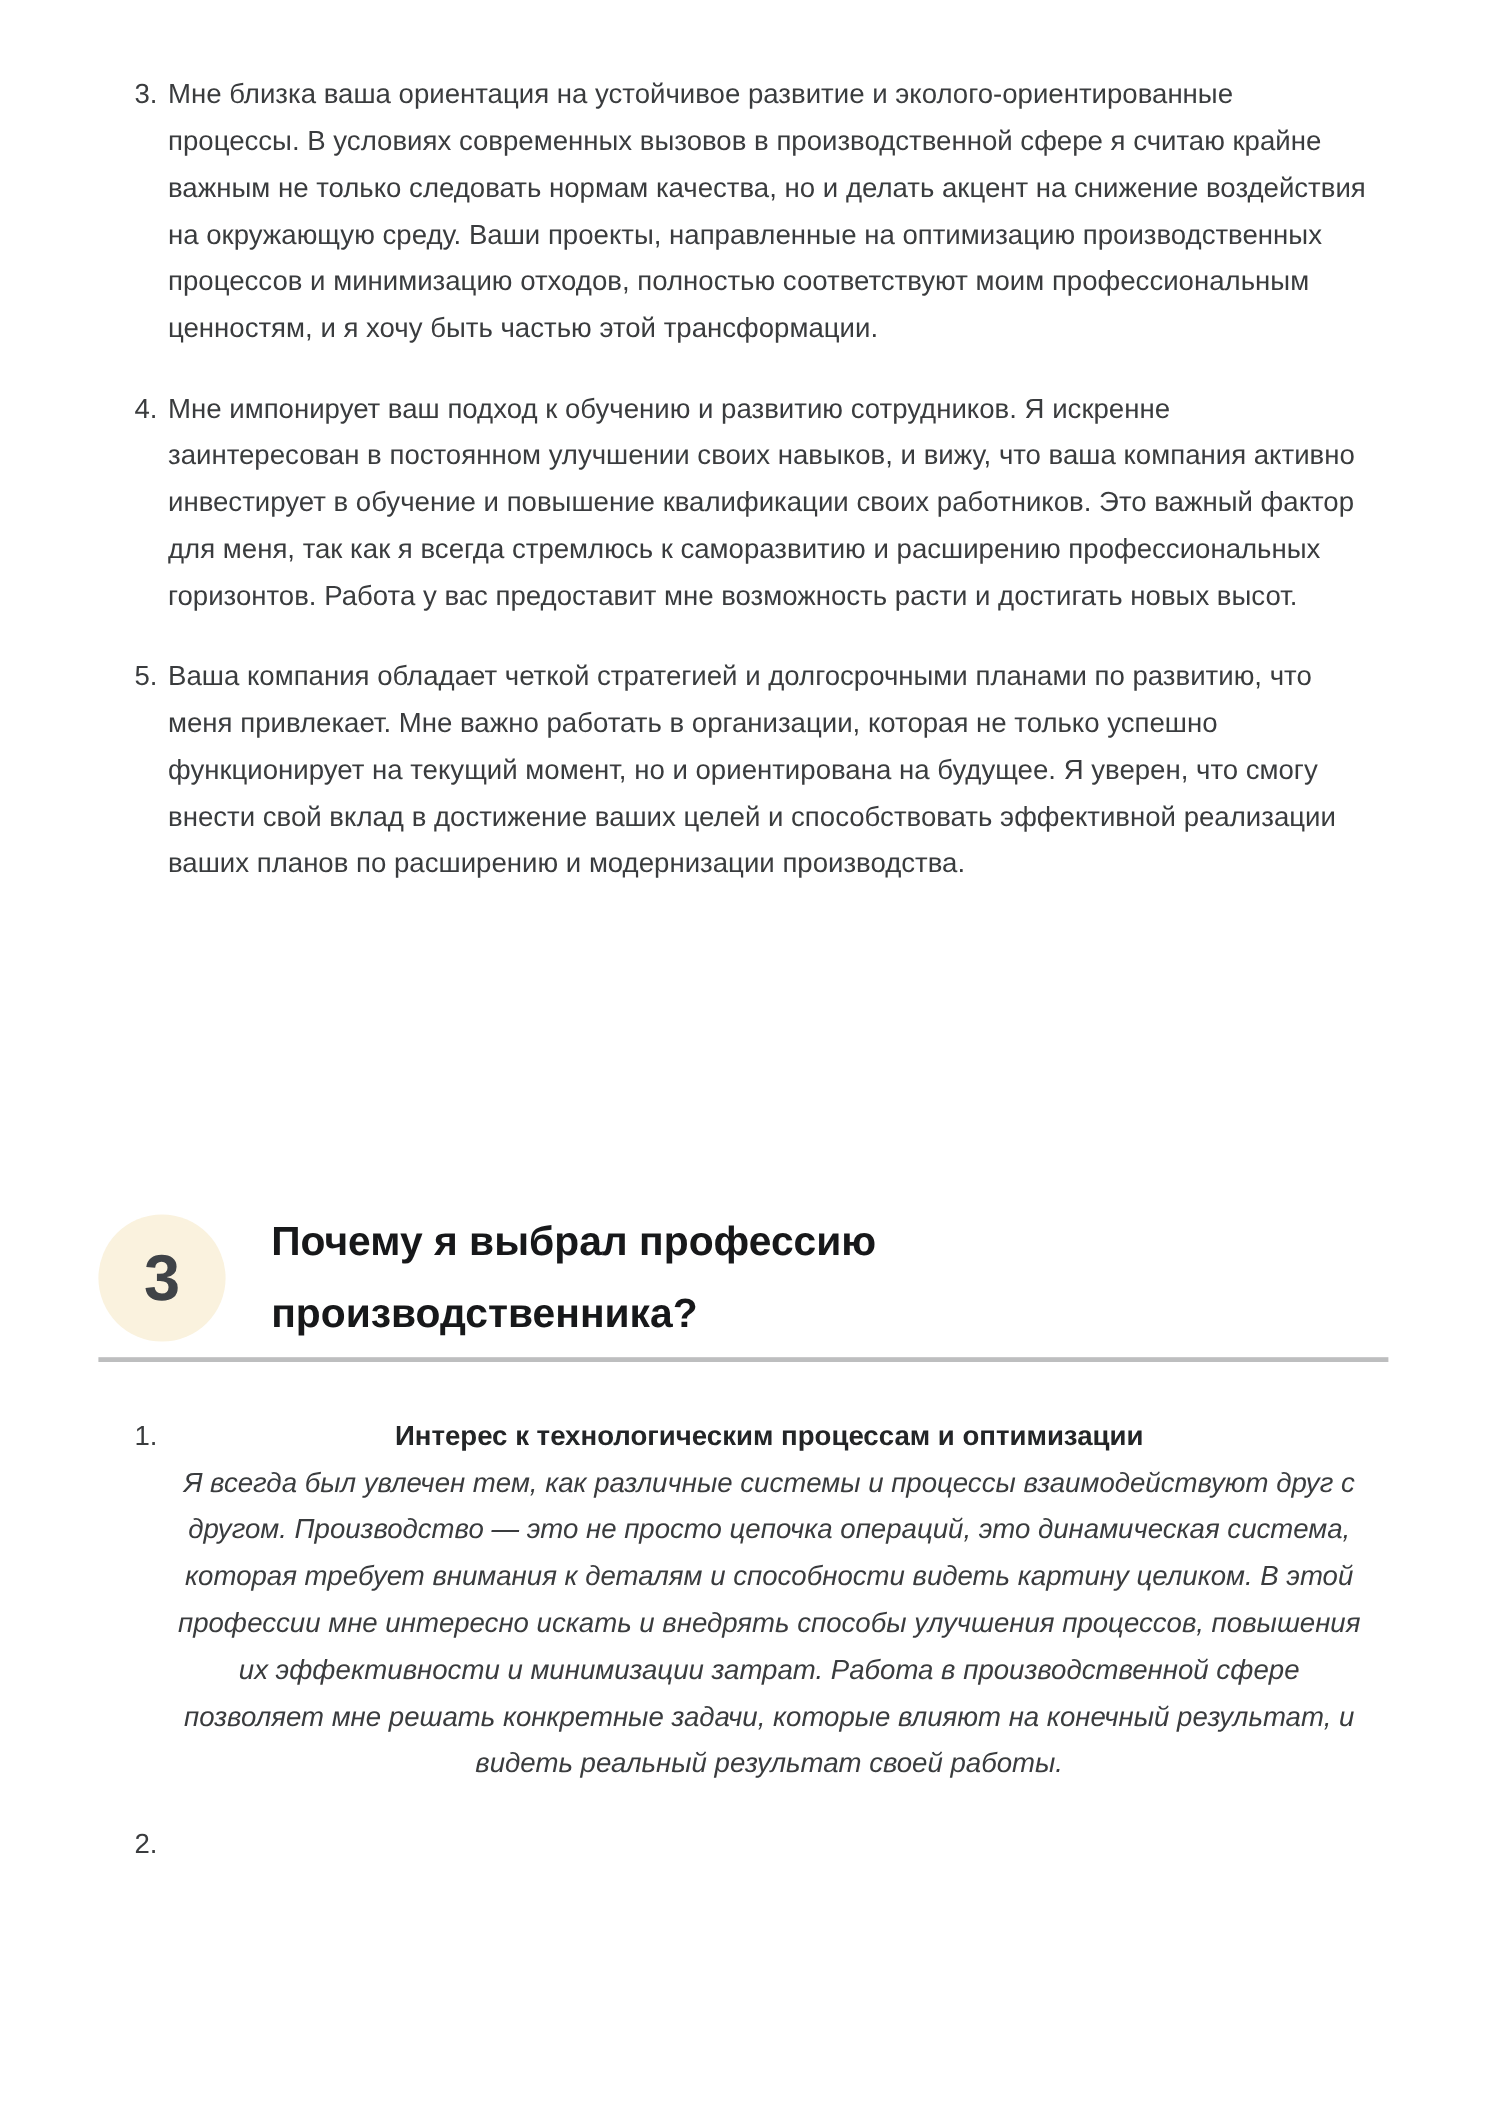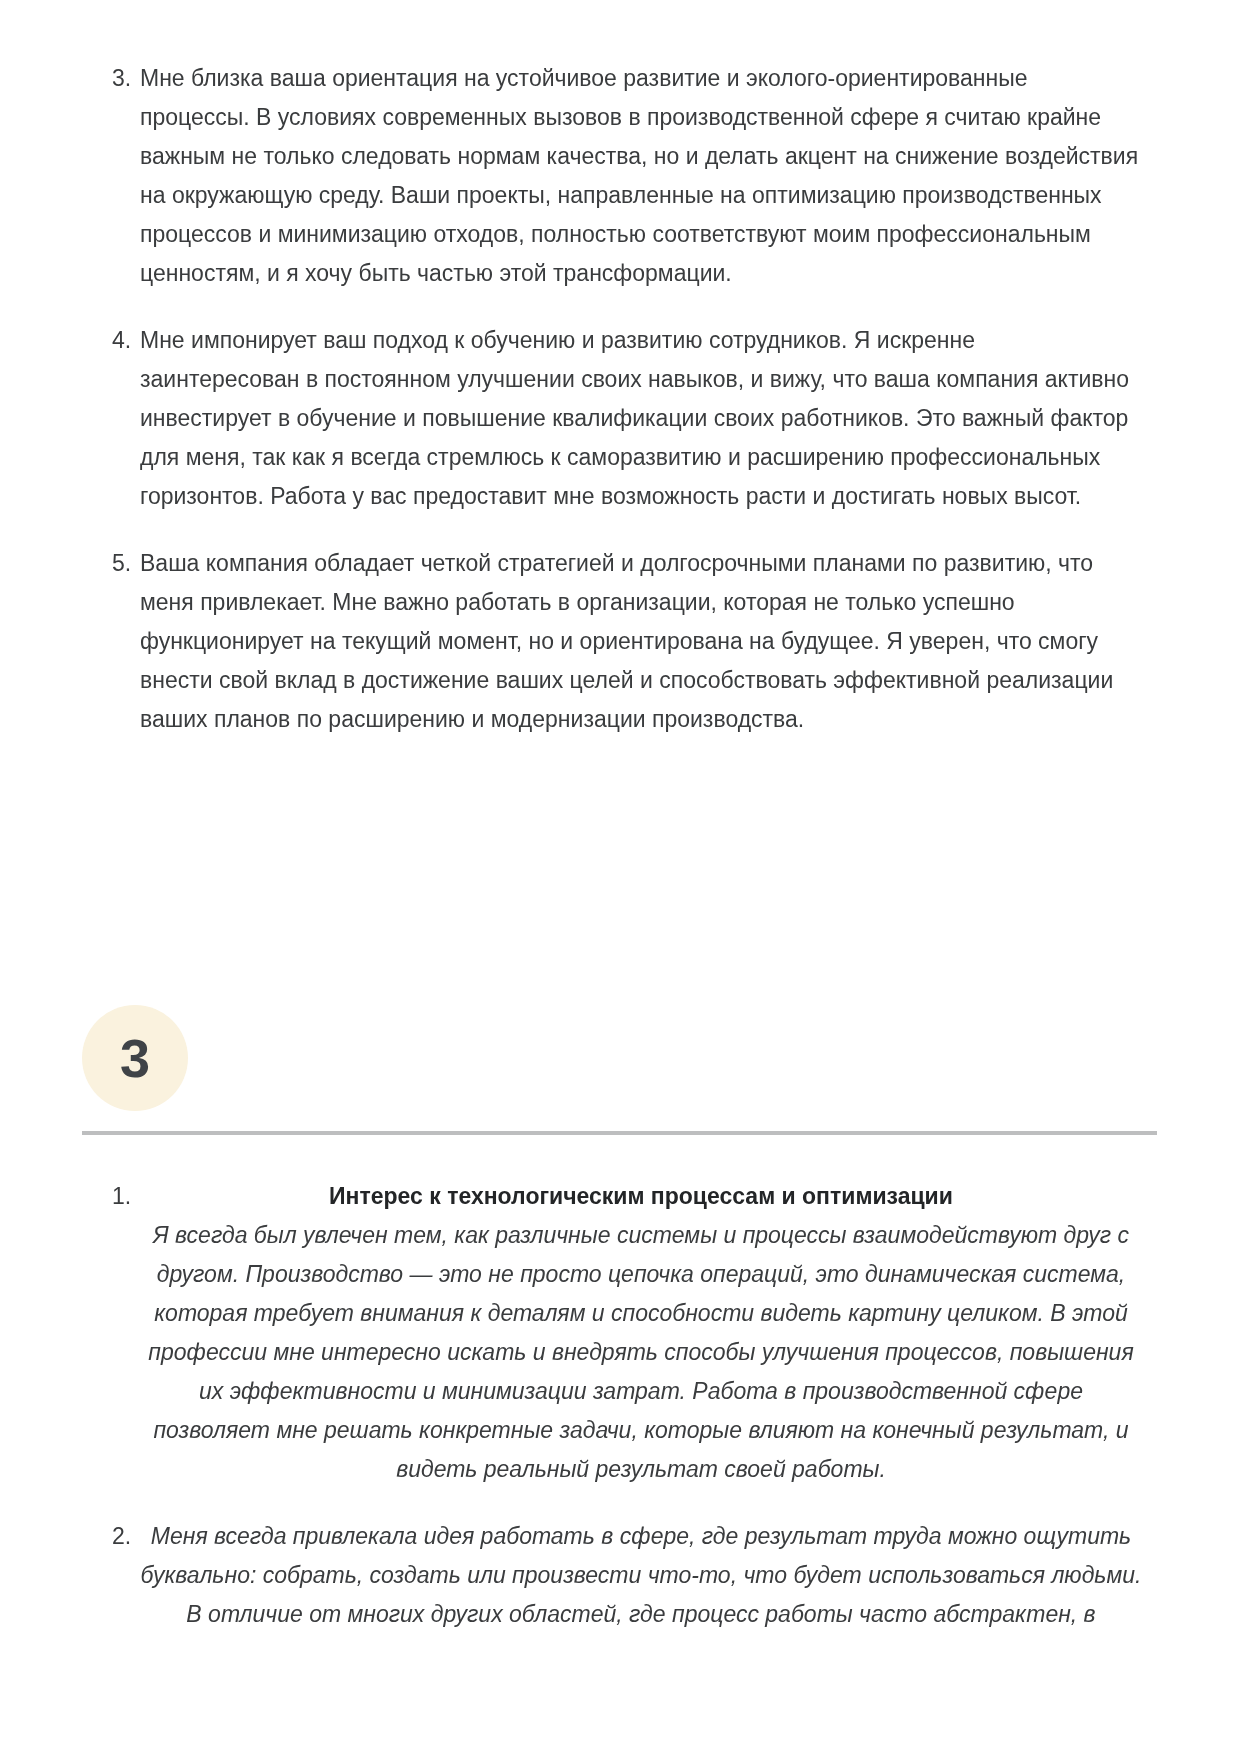--- a/index.html
+++ b/index.html
@@ -117,33 +117,33 @@
     <li>
       <span class="marker">5.</span>
       <p class="li-text">Ваша компания обладает четкой стратегией и долгосрочными планами по развитию, что меня привлекает. Мне важно работать в организации, которая не только успешно функционирует на текущий момент, но и ориентирована на будущее. Я уверен, что смогу внести свой вклад в достижение ваших целей и способствовать эффективной реализации ваших планов по расширению и модернизации производства.</p>
     </li>
   </ol>
 
   <div class="section-header">
     <div class="badge">
       <span>3</span>
     </div>
+    <h2 class="section-title">Почему я выбрал профессию производственника?</h2>
   </div>
 
   <div class="divider"></div>
 
   <ol class="doc-list reasons-list">
     <li>
       <span class="marker">1.</span>
       <div class="li-content">
         <p class="item-title">Интерес к технологическим процессам и оптимизации</p>
         <p class="item-body">Я всегда был увлечен тем, как различные системы и процессы взаимодействуют друг с другом. Производство — это не просто цепочка операций, это динамическая система, которая требует внимания к деталям и способности видеть картину целиком. В этой профессии мне интересно искать и внедрять способы улучшения процессов, повышения их эффективности и минимизации затрат. Работа в производственной сфере позволяет мне решать конкретные задачи, которые влияют на конечный результат, и видеть реальный результат своей работы.</p>
       </div>
     </li>
     <li>
       <span class="marker">2.</span>
       <div class="li-content">
-        <p class="item-body">Меня всегда привлекала идея работать в сфере, где результат труда можно ощутить буквально: собрать, создать или произвести что-то, что будет использоваться людьми. В отличие от многих других областей, где процесс работы часто абстрактен, в</p>
       </div>
     </li>
   </ol>
 
 </div>
 
 </body></html>

